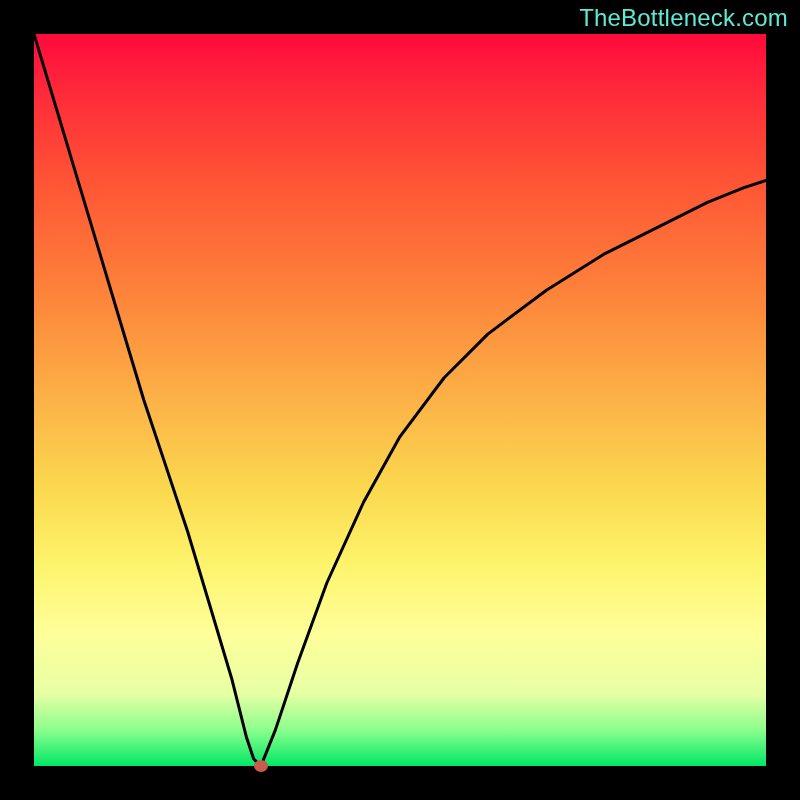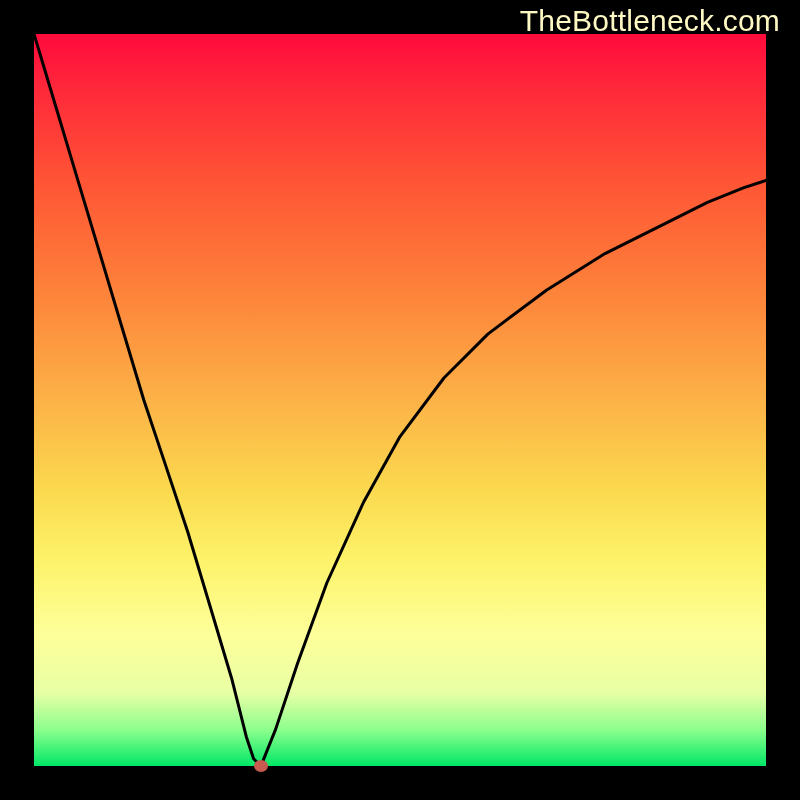--- a/index.html
+++ b/index.html
@@ -13,23 +13,23 @@
   }
   .frame {
     position: relative;
     width: 800px;
     height: 800px;
     background: #000;
   }
   .watermark {
     position: absolute;
     top: 4px;
-    right: 20px;
-    color: #fef9c3;
-    font-size: 30px;
+    right: 12px;
+    color: #5eead4;
+    font-size: 24px;
     font-weight: 400;
     letter-spacing: 0.2px;
     z-index: 5;
   }
   .plot-area {
     position: absolute;
     left: 34px;
     top: 34px;
     width: 732px;
     height: 732px;

